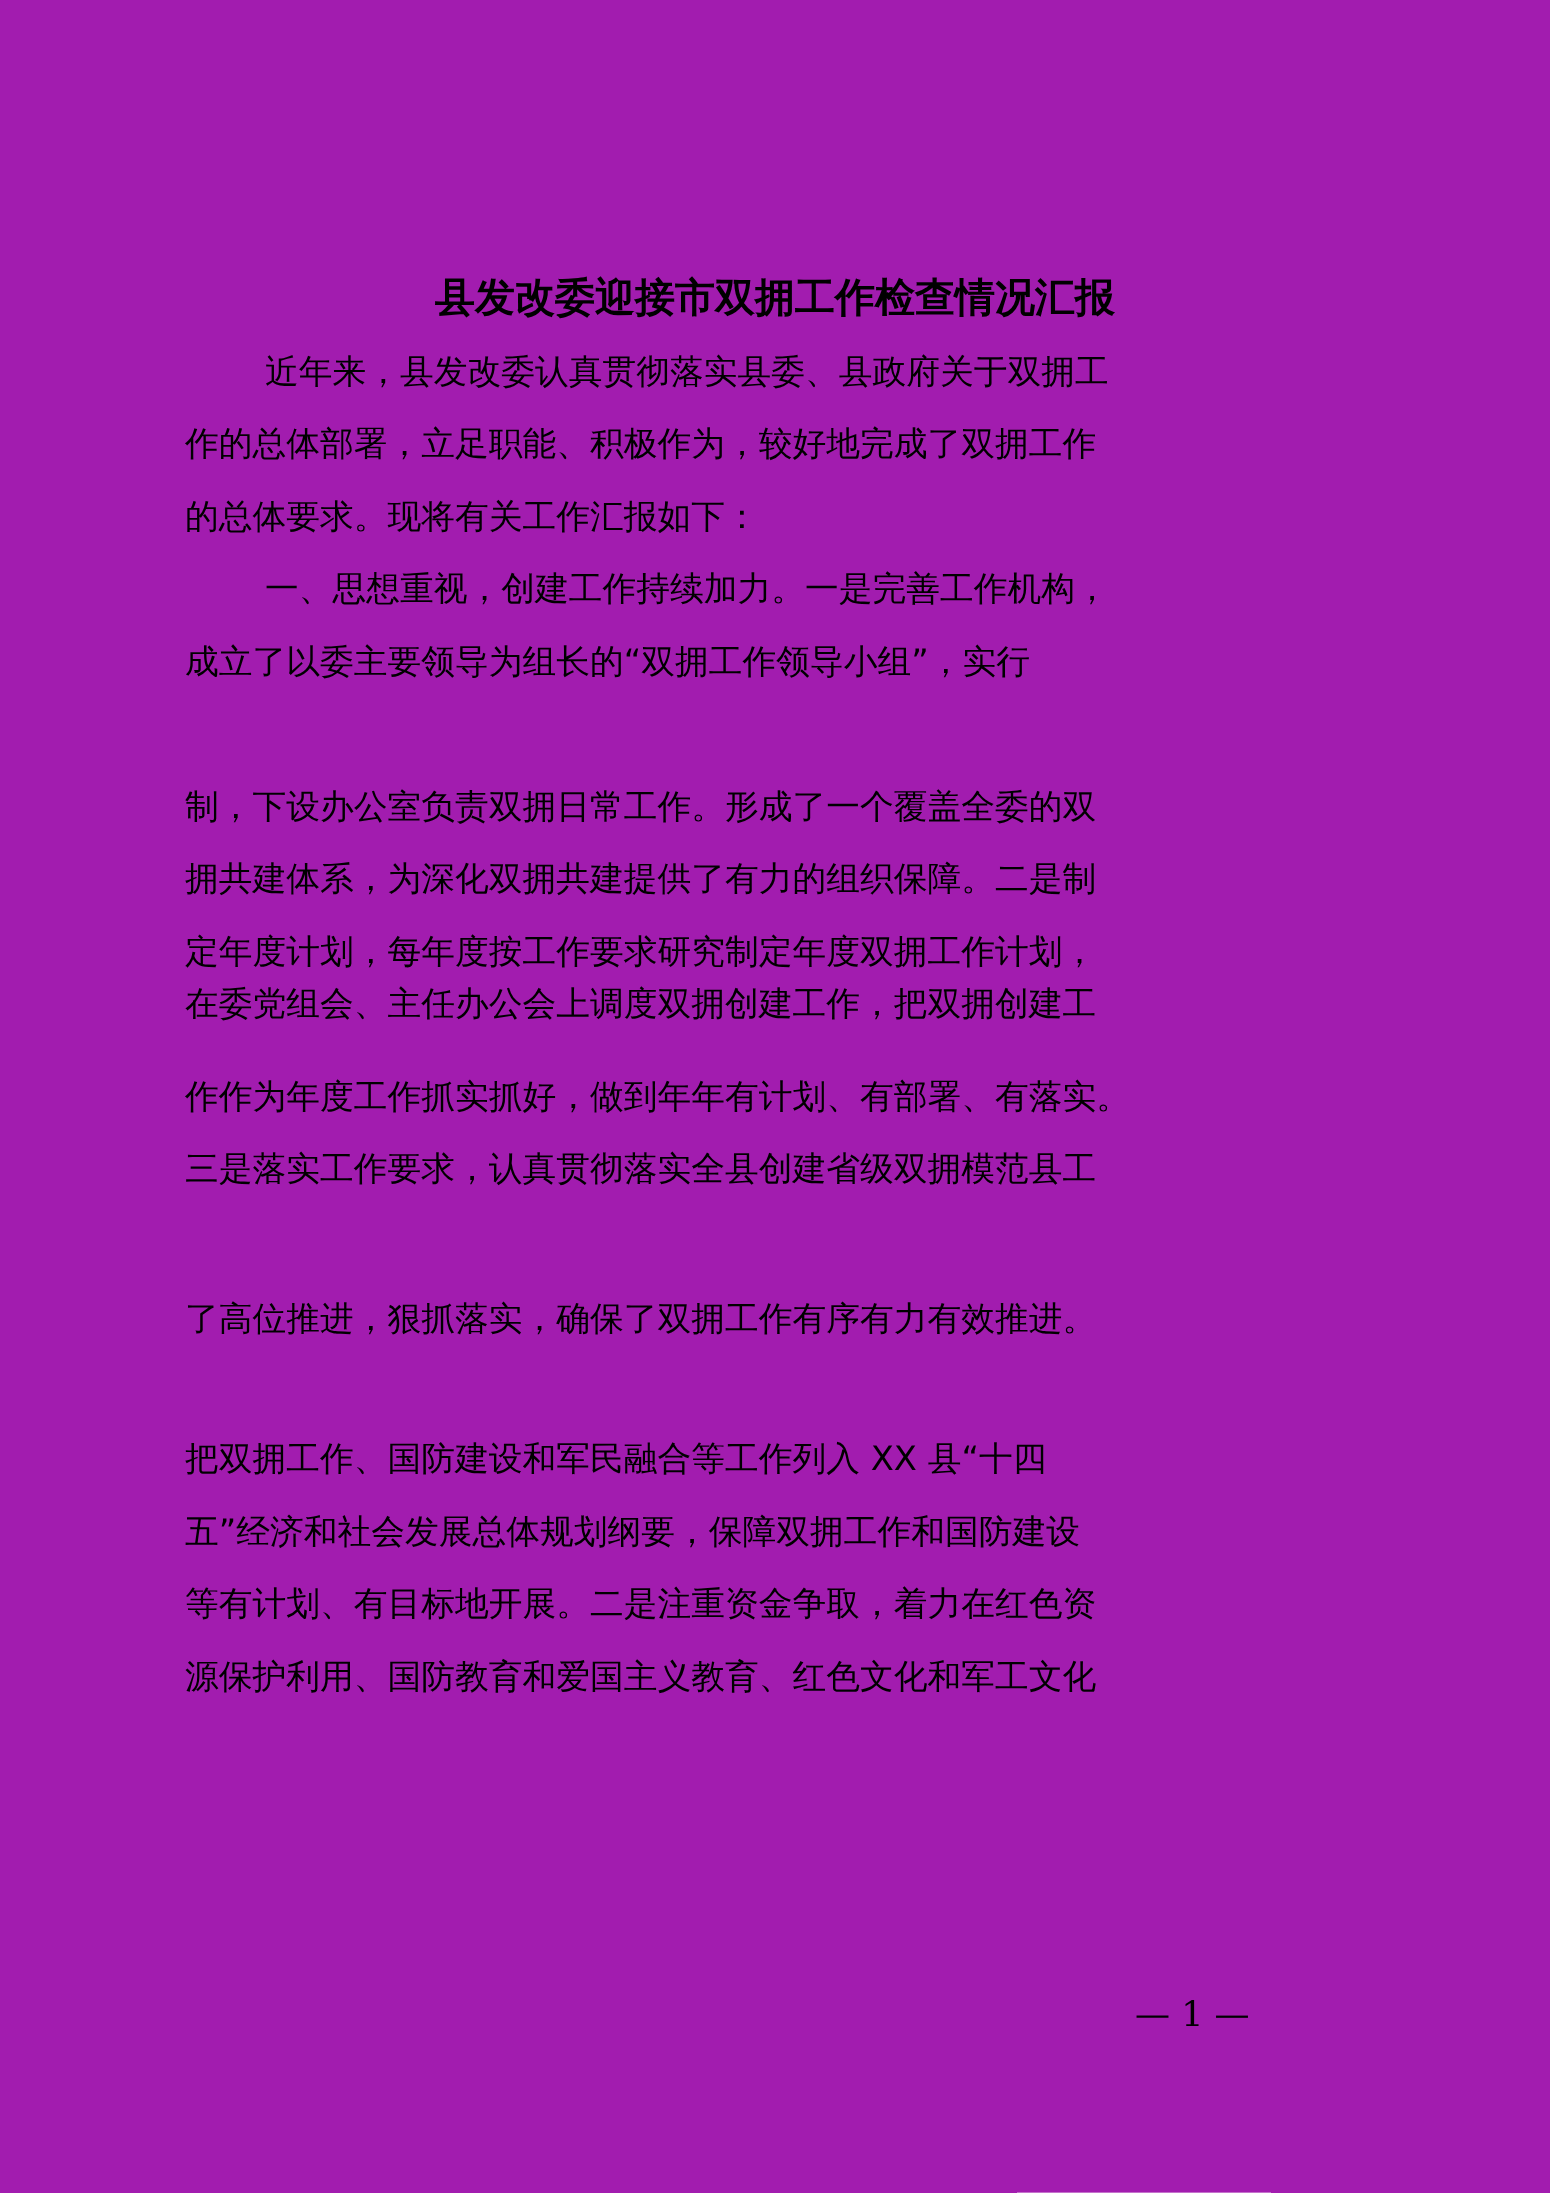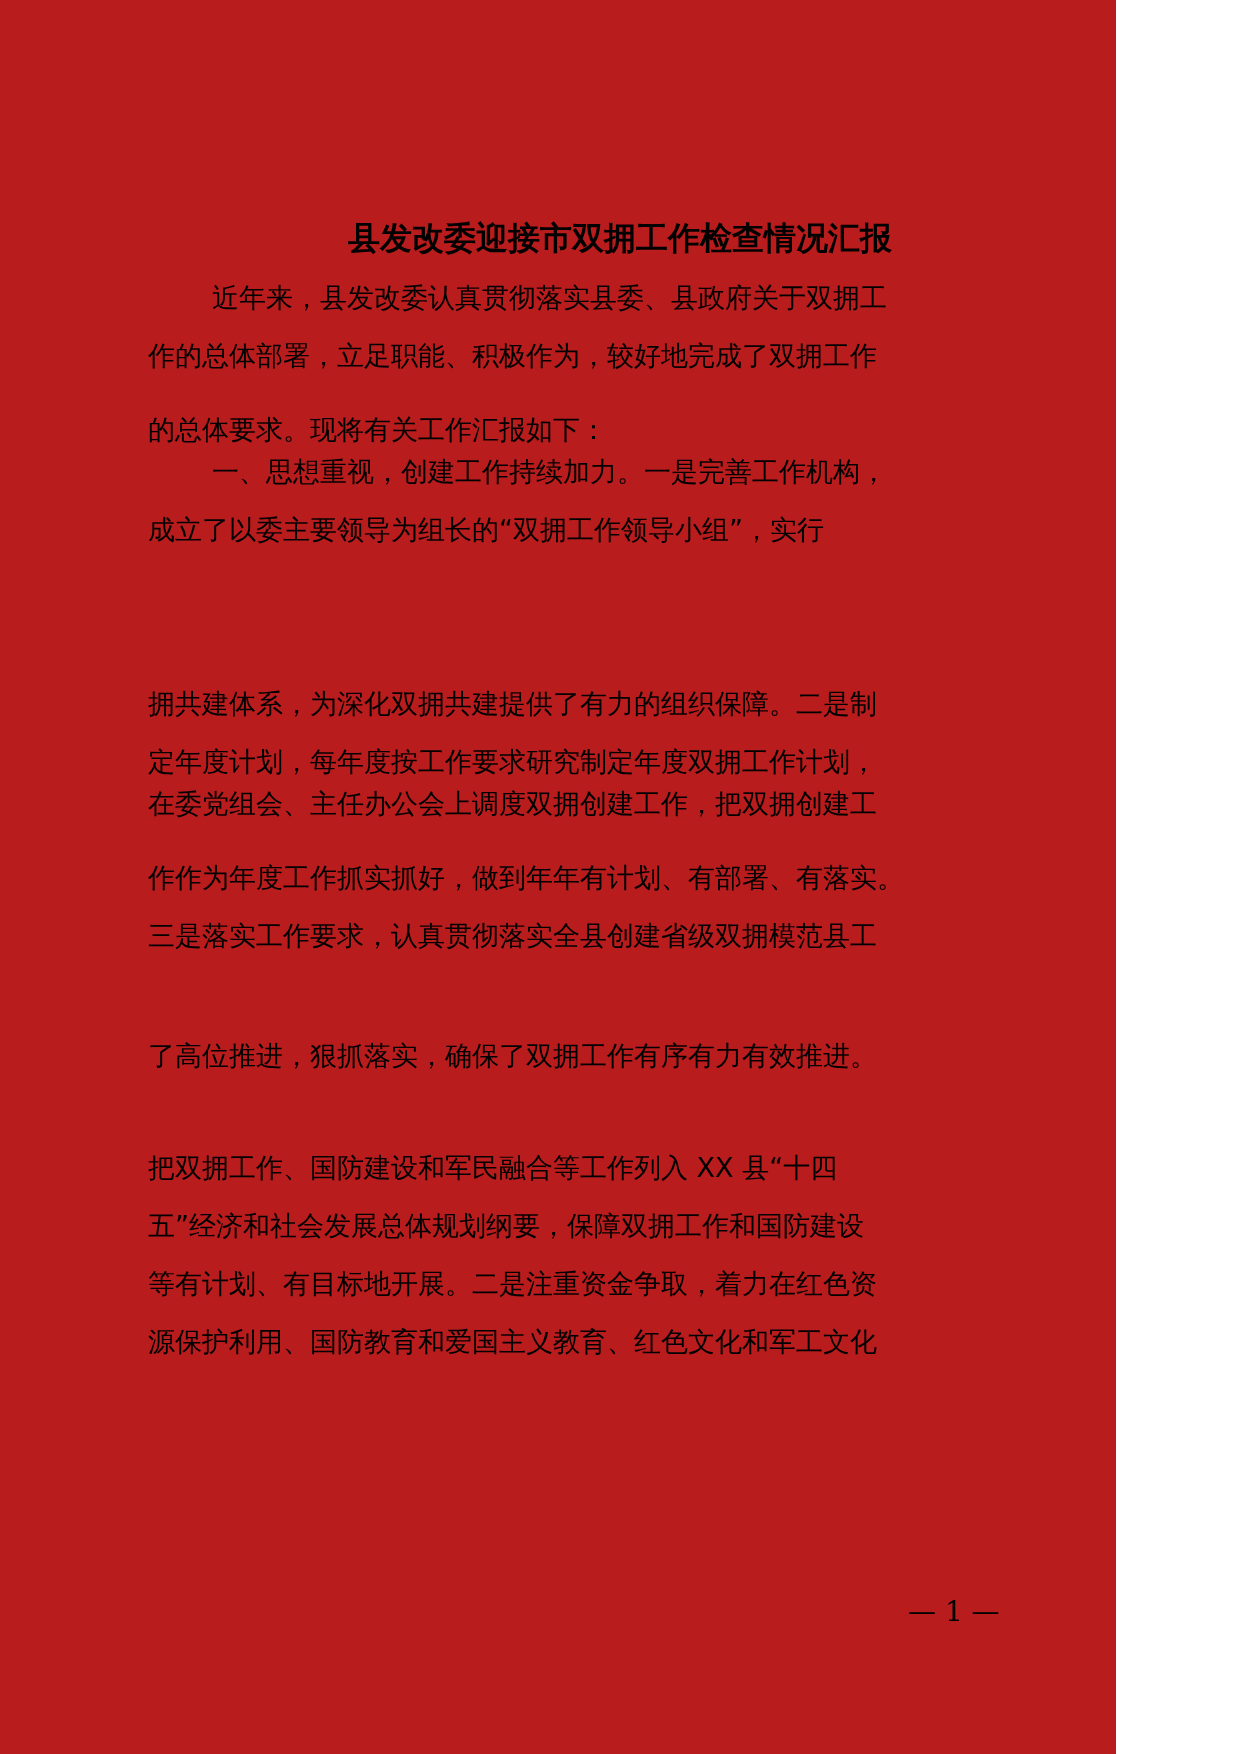--- a/index.html
+++ b/index.html
@@ -1,41 +1,42 @@
 <!DOCTYPE html>
 <html><head>
   <meta charset="utf-8">
   <style>
     html, body { margin: 0; padding: 0; background: #ffffff; }
     body { width: 1240px; height: 1754px; position: relative; overflow: hidden;
            font-family: "DejaVu Sans", "Liberation Sans", sans-serif; color: #000; }
-    .page { position: absolute; left: 0; top: 0; width: 1116px; height: 1754px; background: #b91c1c; }
+    .page { position: absolute; left: 0; top: 0; width: 1240px; height: 1754px; background: #a21caf; }
     .title { position: absolute; left: 0; width: 1240px; top: 214px; text-align: center;
              font-size: 32px; font-weight: bold; line-height: 48px; letter-spacing: 0px; }
     .line { position: absolute; left: 148px; width: 830px; font-size: 27px; line-height: 48px;
             white-space: nowrap; }
     .indent { left: 212px; width: 770px; }
     .b { font-weight: normal; }
     .pnum { position: absolute; left: 908px; top: 1592px; font-size: 28px; line-height: 40px;
             font-family: "DejaVu Serif", "Liberation Serif", serif; white-space: nowrap; }
   </style>
 </head>
 <body>
 
 <div class="page">
   <div class="title">县发改委迎接市双拥工作检查情况汇报</div>
 
   <div class="line indent" style="top:274px">近年来，县发改委认真贯彻落实县委、县政府关于双拥工</div>
   <div class="line" style="top:332px">作的总体部署，立足职能、积极作为，较好地完成了双拥工作</div>
-  <div class="line" style="top:406px">的总体要求。现将有关工作汇报如下：</div>
+  <div class="line" style="top:390px">的总体要求。现将有关工作汇报如下：</div>
 
   <div class="line indent" style="top:448px">
     <span class="b">一、思想重视，创建工作持续加力。</span><span>一是完善工作机构，</span>
   </div>
   <div class="line" style="top:506px">成立了以委主要领导为组长的“双拥工作领导小组”，实行</div>
+  <div class="line" style="top:622px">制，下设办公室负责双拥日常工作。形成了一个覆盖全委的双</div>
   <div class="line" style="top:680px">拥共建体系，为深化双拥共建提供了有力的组织保障。二是制</div>
   <div class="line" style="top:738px">定年度计划，每年度按工作要求研究制定年度双拥工作计划，</div>
   <div class="line" style="top:780px">在委党组会、主任办公会上调度双拥创建工作，把双拥创建工</div>
   <div class="line" style="top:854px">作作为年度工作抓实抓好，做到年年有计划、有部署、有落实。</div>
   <div class="line" style="top:912px">三是落实工作要求，认真贯彻落实全县创建省级双拥模范县工</div>
   <div class="line" style="top:1032px">了高位推进，狠抓落实，确保了双拥工作有序有力有效推进。</div>
 
   <div class="line" style="top:1144px">把双拥工作、国防建设和军民融合等工作列入 XX 县“十四</div>
   <div class="line" style="top:1202px">五”经济和社会发展总体规划纲要，保障双拥工作和国防建设</div>
   <div class="line" style="top:1260px">等有计划、有目标地开展。二是注重资金争取，着力在红色资</div>

